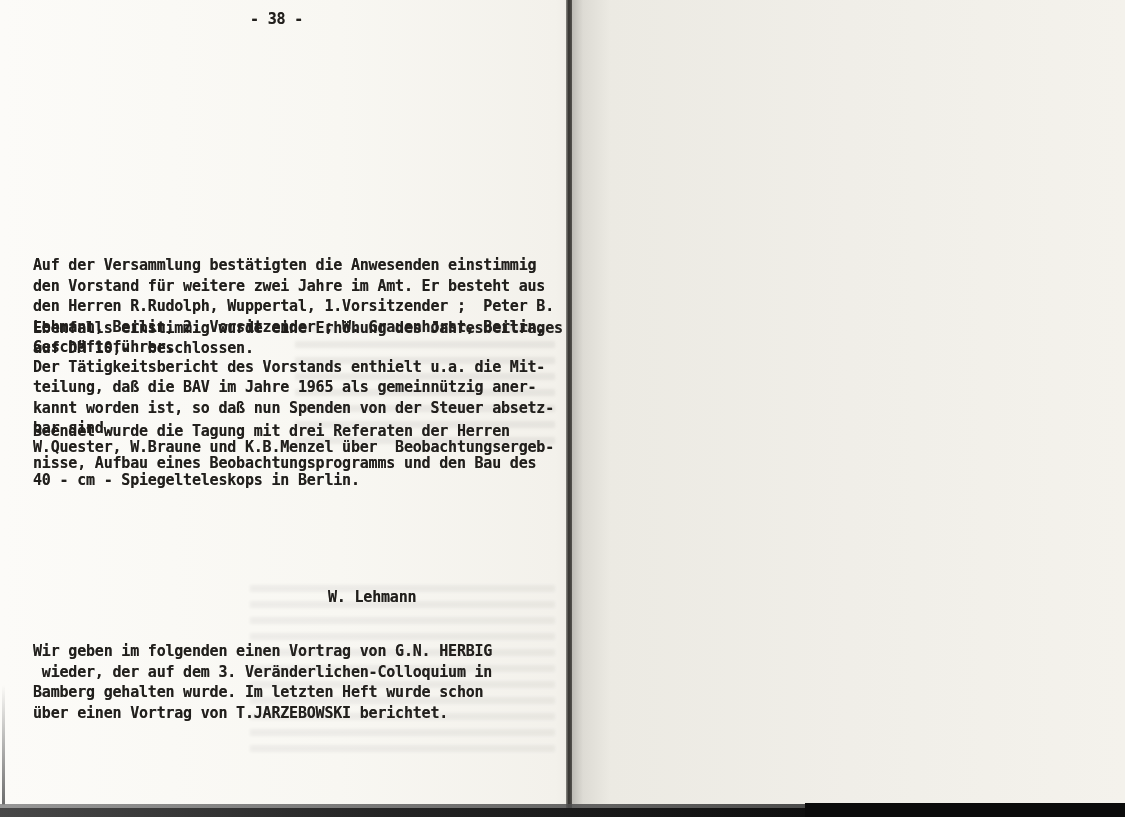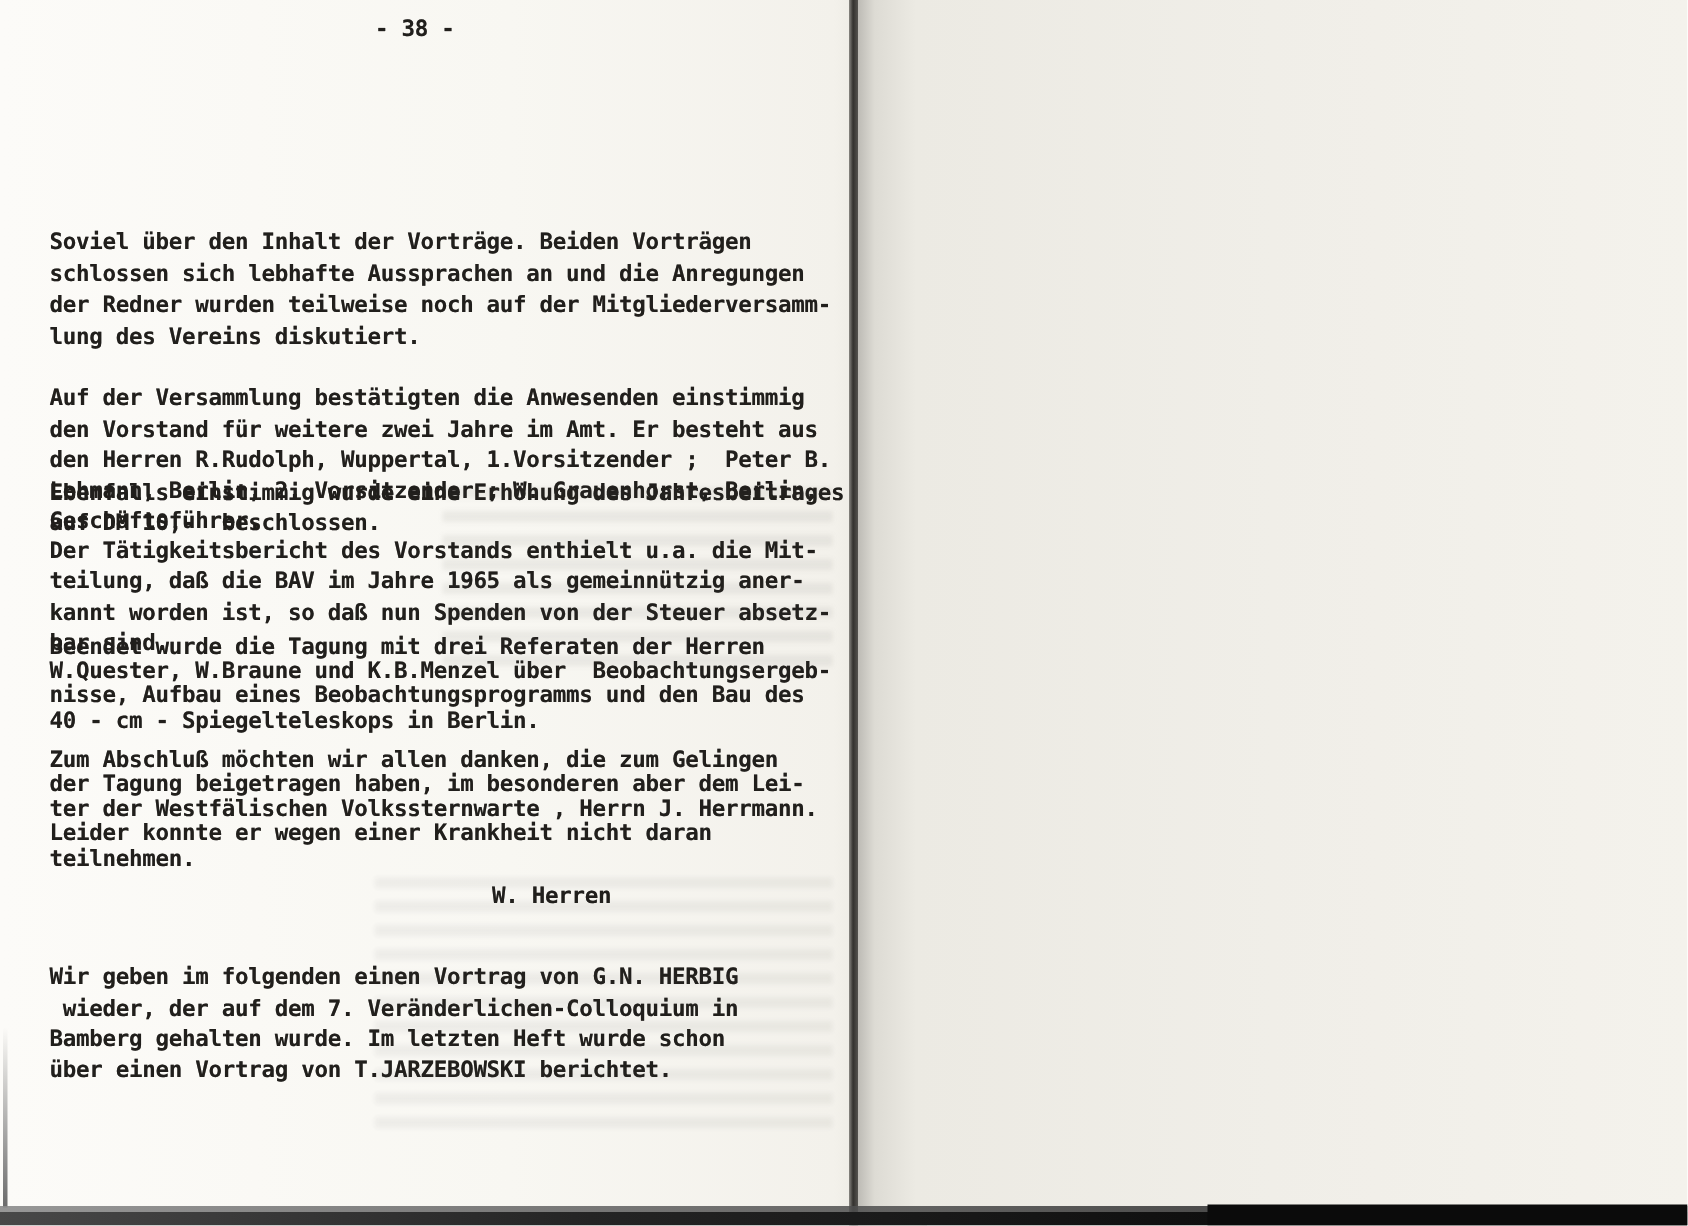--- a/index.html
+++ b/index.html
@@ -35,49 +35,40 @@
       filter:blur(1.6px);pointer-events:none;}
 </style>
 </head>
 <body>
 
 <div class="scan">
 
   <div class="page-left">
     <div class="tw page-num" style="left:250px;top:10px;">- 38 -</div>
 
-    <div class="tw" style="left:33px;top:151px;line-height:21px;">Soviel über den Inhalt der Vorträge. Beiden Vorträgen
-schlossen sich lebhafte Aussprachen an und die Anregungen
-der Redner wurden teilweise noch auf der Mitgliederversamm-
-lung des Vereins diskutiert.</div>
     <div class="tw" style="left:33px;top:227px;line-height:20.6px;margin-top:28px;">Auf der Versammlung bestätigten die Anwesenden einstimmig
 den Vorstand für weitere zwei Jahre im Amt. Er besteht aus
 den Herren R.Rudolph, Wuppertal, 1.Vorsitzender ;  Peter B.
 Lehmann, Berlin, 2. Vorsitzender ; W. Grauenhorst, Berlin,
 Geschäftsführer.</div>
     <div class="tw" style="left:33px;top:318px;line-height:20.3px;">Ebenfalls einstimmig wurde eine Erhöhung des Jahresbeitrages
 auf DM 10,-  beschlossen.</div>
     <div class="tw" style="left:33px;top:357px;line-height:20.3px;">Der Tätigkeitsbericht des Vorstands enthielt u.a. die Mit-
 teilung, daß die BAV im Jahre 1965 als gemeinnützig aner-
 kannt worden ist, so daß nun Spenden von der Steuer absetz-
 bar sind.</div>
     <div class="tw" style="left:33px;top:423px;line-height:16.2px;">Beendet wurde die Tagung mit drei Referaten der Herren
 W.Quester, W.Braune und K.B.Menzel über  Beobachtungsergeb-
 nisse, Aufbau eines Beobachtungsprogramms und den Bau des
 40 - cm - Spiegelteleskops in Berlin.</div>
-    <div class="tw" style="left:33px;top:498px;line-height:16.4px;">Zum Abschluß möchten wir allen danken, die zum Gelingen
-der Tagung beigetragen haben, im besonderen aber dem Lei-
-ter der Westfälischen Volkssternwarte , Herrn J. Herrmann.
-Leider konnte er wegen einer Krankheit nicht daran
-teilnehmen.</div>
 
-    <div class="tw" style="left:328px;top:588px;">W. Herren</div>
+    <div class="tw" style="left:328px;top:588px;">W. Lehmann</div>
 
     <div class="tw" style="left:33px;top:641px;line-height:20.6px;">Wir geben im folgenden einen Vortrag von G.N. HERBIG
- wieder, der auf dem 7. Veränderlichen-Colloquium in
+ wieder, der auf dem 3. Veränderlichen-Colloquium in
 Bamberg gehalten wurde. Im letzten Heft wurde schon
 über einen Vortrag von T.JARZEBOWSKI berichtet.</div>
 
     <div class="ghost" style="left:295px;top:325px;width:260px;height:125px;"></div>
     <div class="ghost" style="left:250px;top:585px;width:305px;height:175px;opacity:.85;"></div>
     <div class="left-edge-line"></div>
   </div>
 
   <div class="gutter"></div>
 

